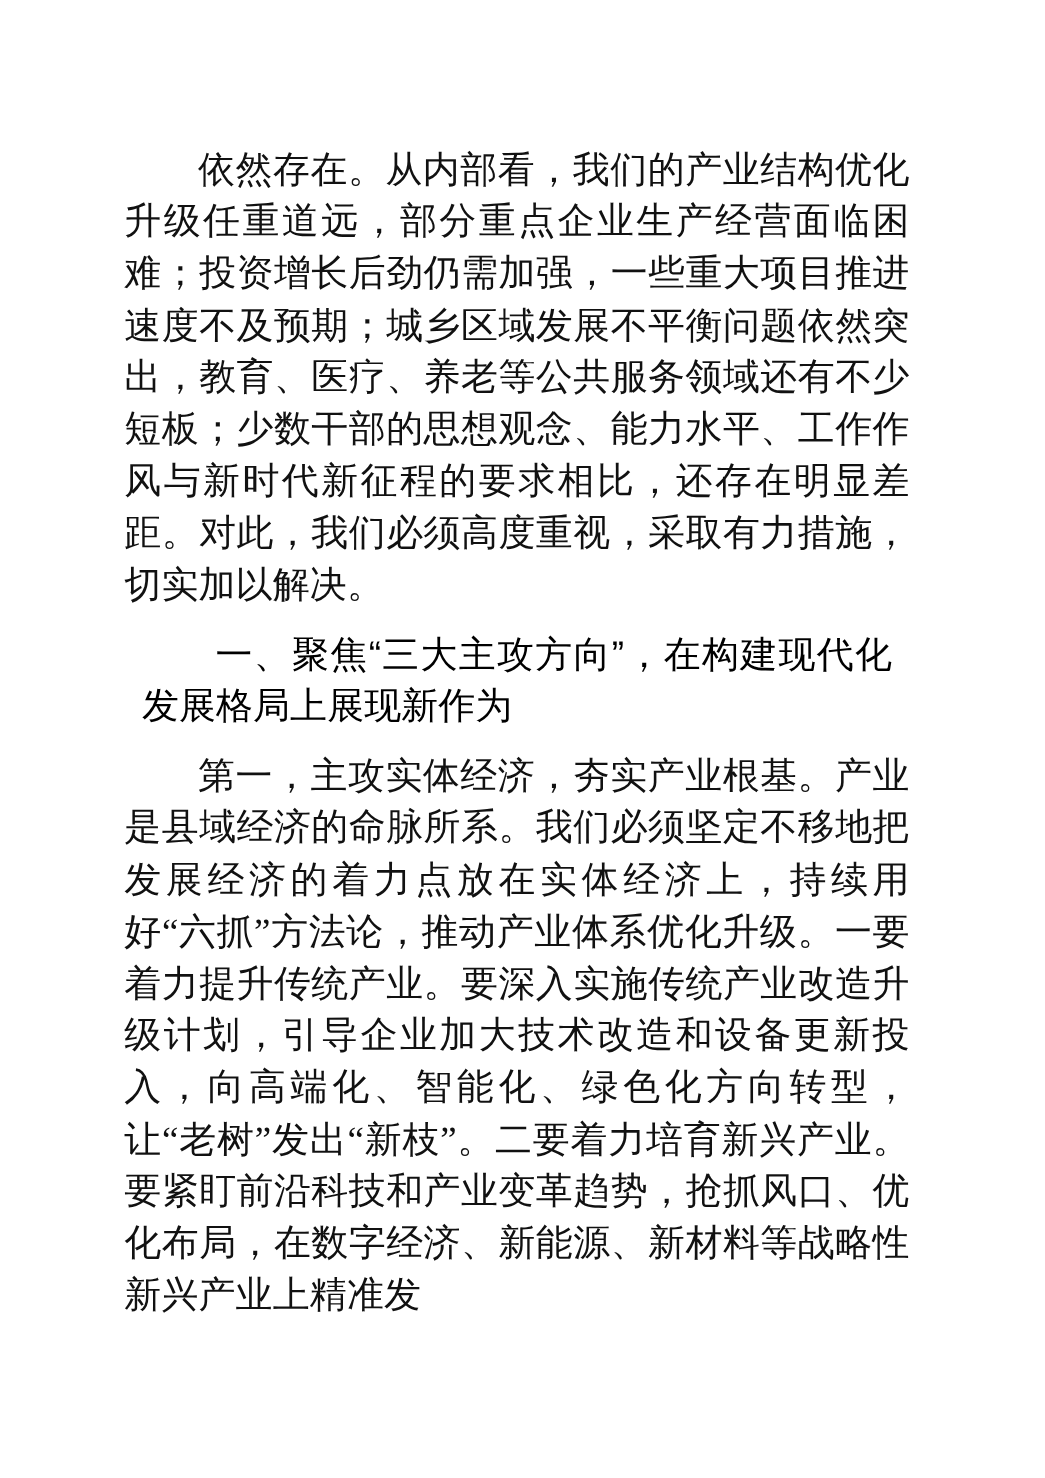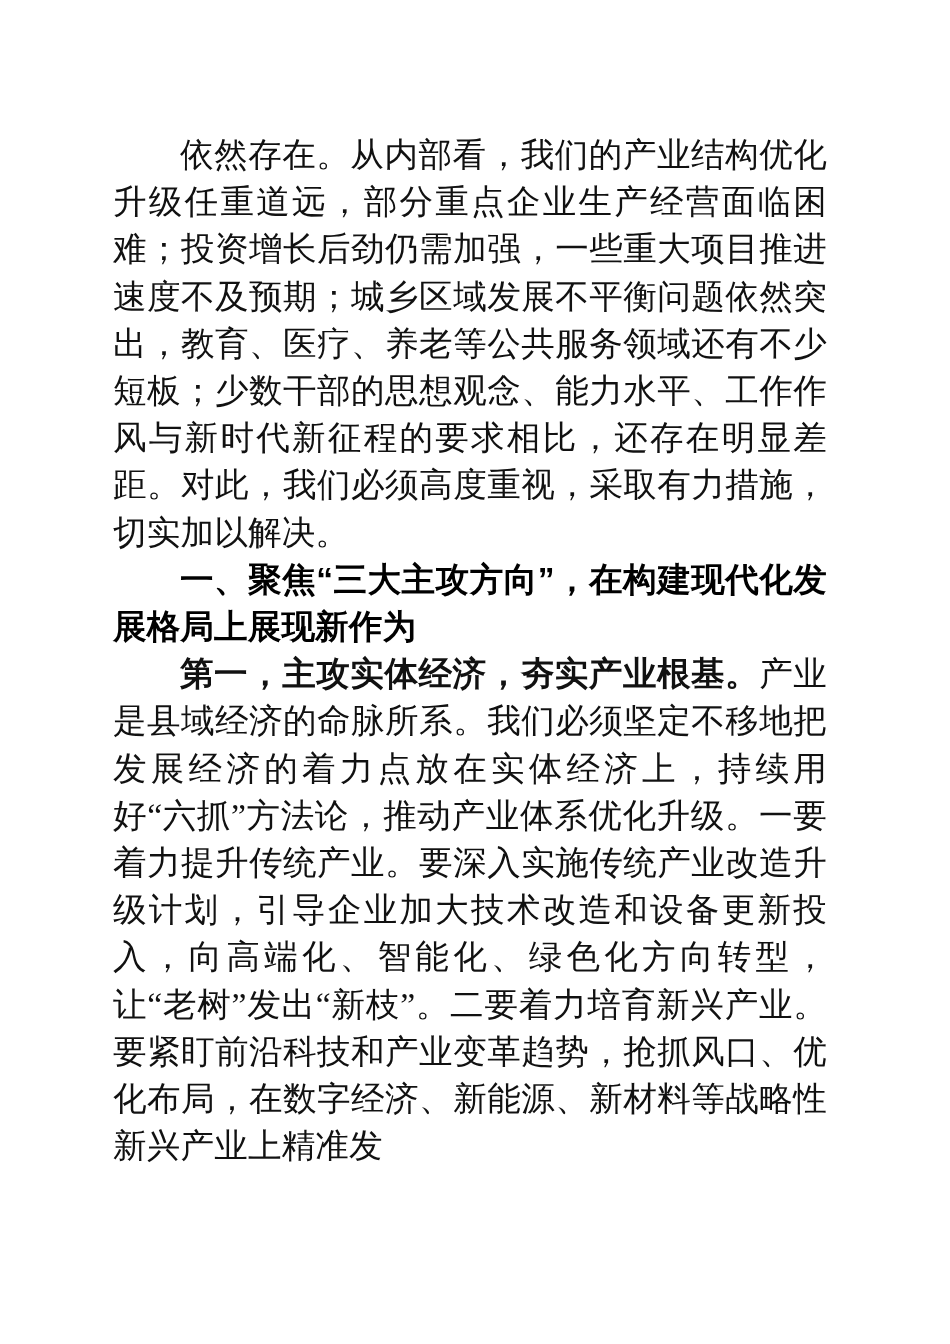--- a/index.html
+++ b/index.html
@@ -40,34 +40,34 @@
     text-align: justify;
     text-justify: inter-character;
     text-indent: 67px;
     margin: 0;
     color: #111111;
     word-break: break-all;
   }
 
   
   .lead-bold {
-    font-weight: bold;
+    font-weight: normal;
   }
 
   
   .heading {
     font-family: "Liberation Sans", "DejaVu Sans", sans-serif;
     font-size: 33.6px;
     line-height: 47.2px;
-    font-weight: bold;
+    font-weight: normal;
     letter-spacing: 0.1px;
     text-align: justify;
     text-justify: inter-character;
     text-indent: 67px;
-    margin: 0;
+    margin: 16px;
     color: #000000;
     word-break: break-all;
   }
 </style>
 </head>
 <body>
 
 <div class="page">
   <div class="page-body">
 

